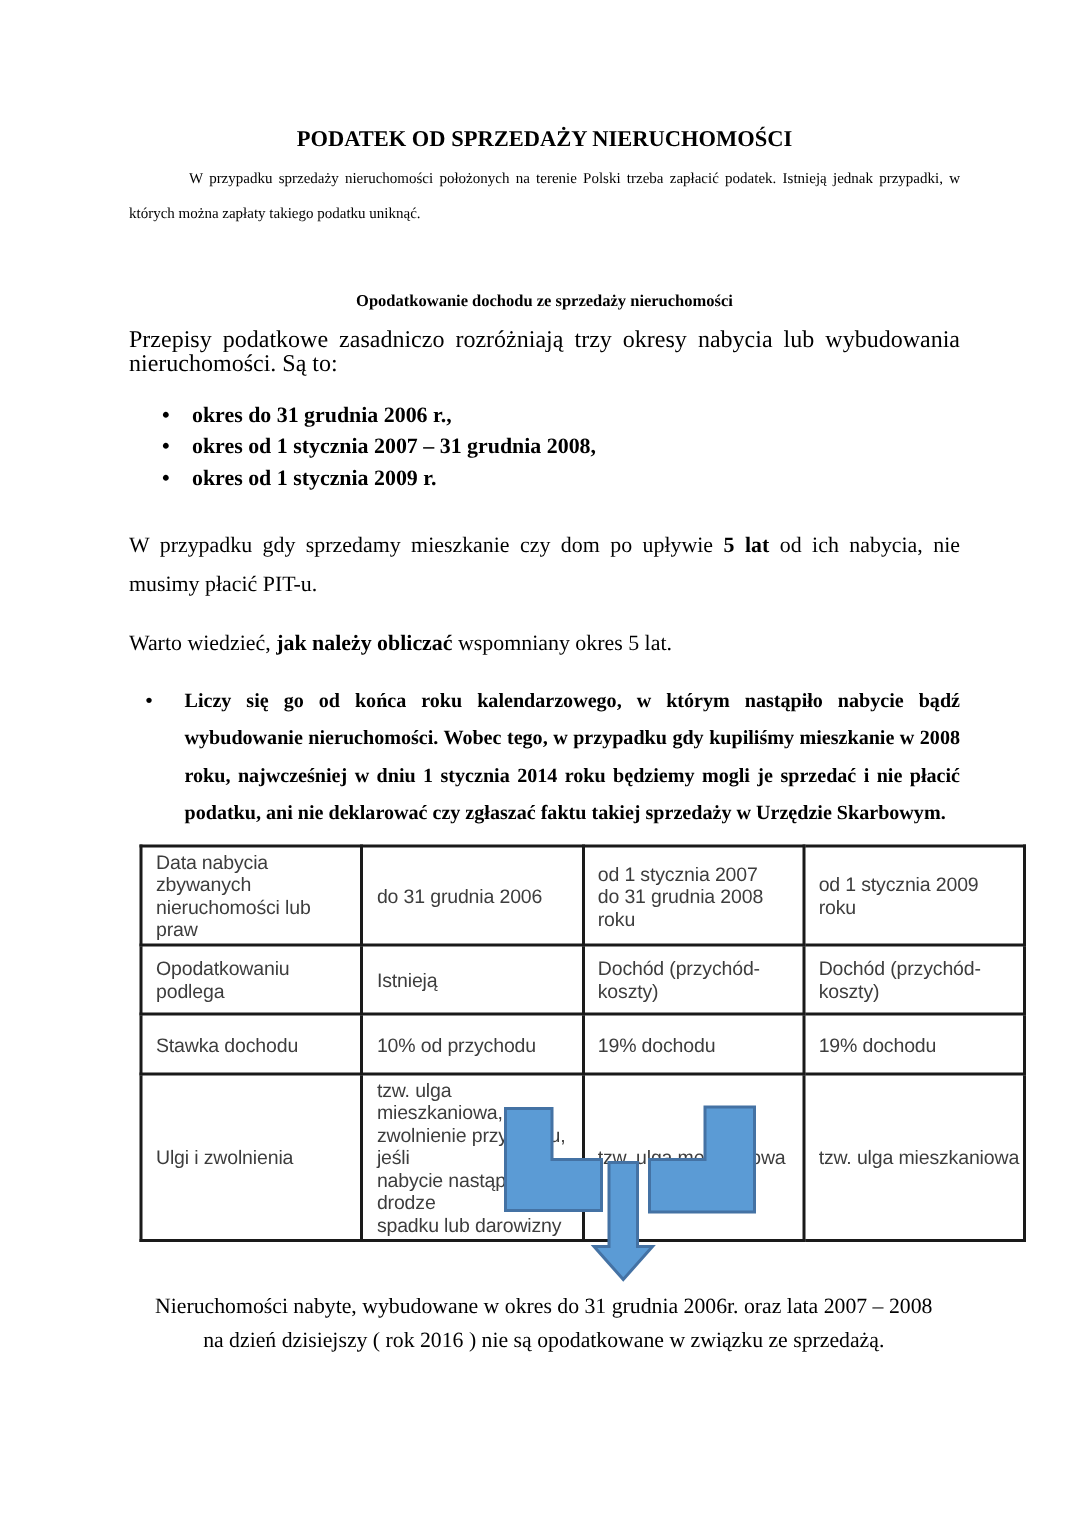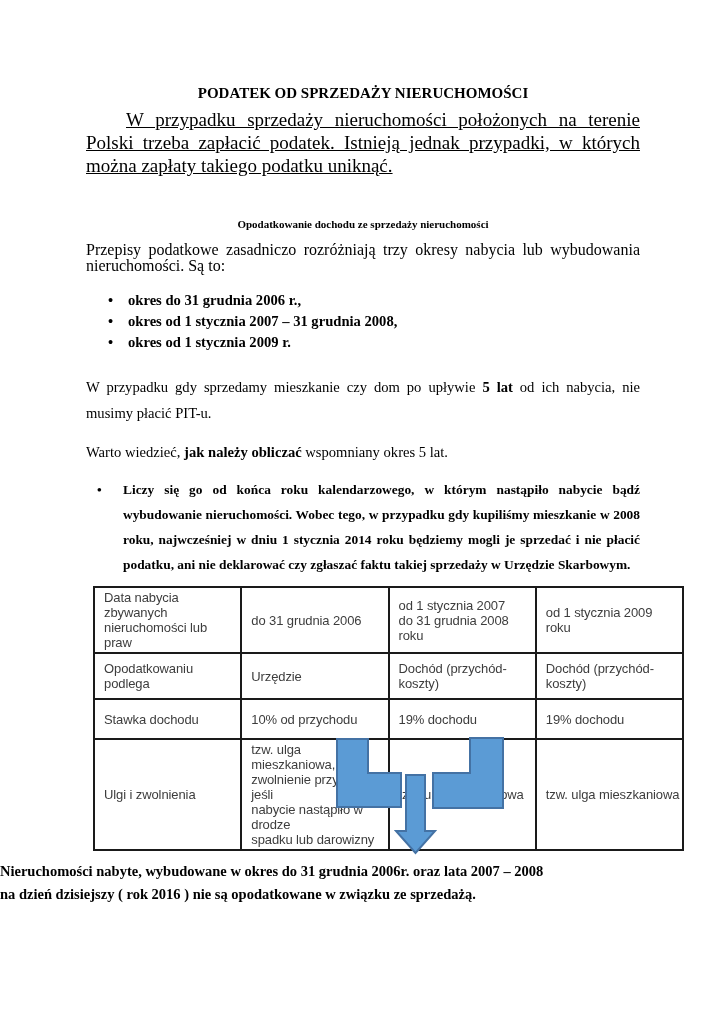--- a/index.html
+++ b/index.html
@@ -16,25 +16,24 @@
   }
   .doc-title{
     margin-top:84px;
     text-align:center;
     font-weight:bold;
     font-size:15px;
     line-height:19px;
   }
   .intro-para{
     margin-top:5px;
-    font-size:19px;
+    font-size:10px;
     line-height:23px;
     text-align:justify;
     text-indent:40px;
-    text-decoration:underline;
   }
   .section-heading{
     margin-top:38px;
     text-align:center;
     font-weight:bold;
     font-size:11px;
     line-height:19px;
   }
   .section-lead{
     margin-top:8px;
@@ -112,21 +111,22 @@
   }
   .merge-arrows polygon{
     stroke:#4472a4;
     stroke-width:2;
     stroke-linejoin:miter;
   }
   .summary-note{
     position:absolute;
     left:0;right:0;
     top:860px;
-    font-weight:bold;
+    text-align:center;
+    font-weight:normal;
     font-size:14.5px;
     line-height:23px;
     white-space:pre-line;
   }
   b{font-weight:bold;}
 </style>
 </head>
 <body>
 
 <div class="page">
@@ -167,21 +167,21 @@
     <tbody>
       <tr>
         <td>Data nabycia zbywanych nieruchomości lub praw</td>
         <td>do 31 grudnia 2006</td>
         <td>od 1 stycznia 2007
 do 31 grudnia 2008 roku</td>
         <td>od 1 stycznia 2009 roku</td>
       </tr>
       <tr>
         <td>Opodatkowaniu podlega</td>
-        <td>Urzędzie</td>
+        <td>Istnieją</td>
         <td>Dochód (przychód-koszty)</td>
         <td>Dochód (przychód-koszty)</td>
       </tr>
       <tr>
         <td>Stawka dochodu</td>
         <td>10% od przychodu</td>
         <td>19% dochodu</td>
         <td>19% dochodu</td>
       </tr>
       <tr>

